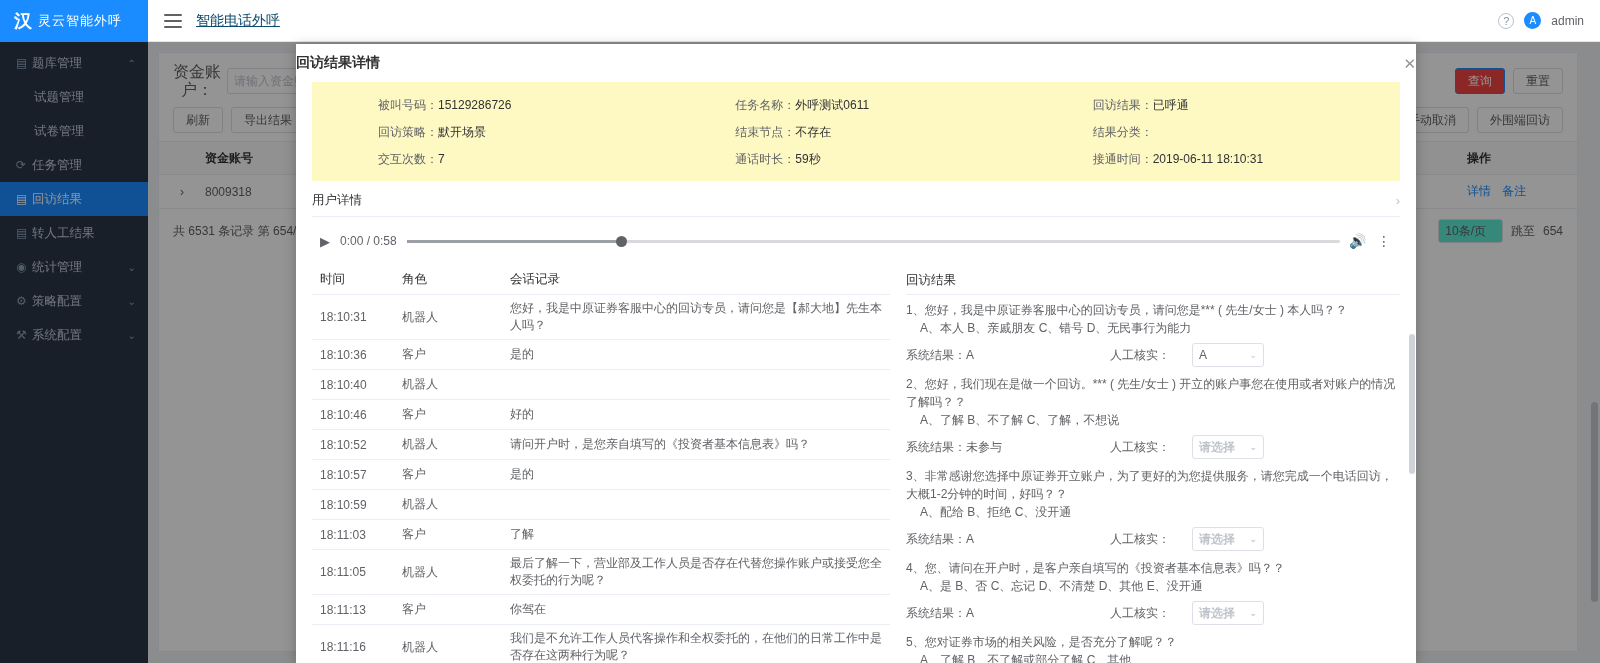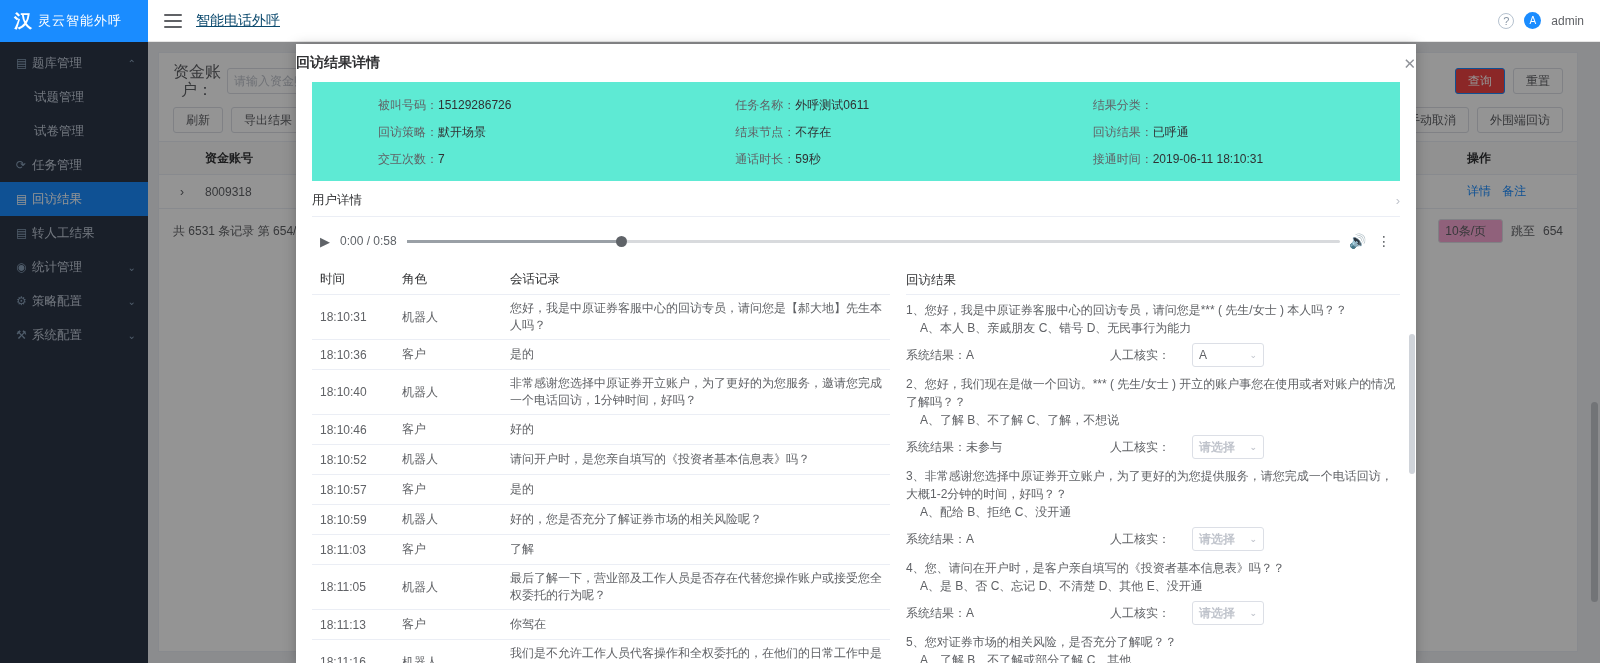--- a/index.html
+++ b/index.html
@@ -109,21 +109,21 @@
   .c3 { flex: 1; }
   .c4 { width: 120px; }
   .c5 { width: 110px; color: #1a8cff; }
   .link { color: #1a8cff; cursor: pointer; margin-right: 8px; }
   .pager {
     padding: 10px 14px; display: flex; align-items: center;
     font-size: 12px; color: #606266; gap: 10px;
   }
   .pager .right { margin-left: auto; display: flex; align-items: center; gap: 8px; }
   .select-sm {
-    height: 24px; border: 1px solid #dcdfe6; border-radius: 3px; background: #f9a8d4;
+    height: 24px; border: 1px solid #dcdfe6; border-radius: 3px; background: #5eead4;
     font-size: 12px; color: #606266; padding: 0 16px 0 6px; line-height: 22px;
     position: relative;
   }
 
   
   .page-scroll {
     position: absolute; right: 2px; top: 360px; width: 7px; height: 200px;
     background: #c4c8ce; border-radius: 4px;
   }
 
@@ -140,21 +140,21 @@
   .modal-header {
     height: 38px; display: flex; align-items: center;
     padding: 0 0; font-size: 14px; color: #303133; font-weight: bold;
   }
   .modal-close {
     margin-left: auto; color: #909399; font-size: 15px; cursor: pointer; line-height: 1;
   }
   .modal-body { padding: 0 16px 10px 16px; }
 
   .summary {
-    display: flex; background: #5eead4; padding: 10px 8px 8px 8px;
+    display: flex; background: #fef9c3; padding: 10px 8px 8px 8px;
   }
   .sum-col { flex: 1; }
   .sum-line { font-size: 12px; color: #606266; padding: 5px 0 5px 58px; }
   .sum-line .k { color: #606266; }
   .sum-line .v { color: #303133; }
 
   .userdetail {
     display: flex; align-items: center; height: 32px;
     border-bottom: 1px solid #ebeef5; font-size: 12.5px; color: #303133;
     margin-top: 4px;
@@ -377,24 +377,24 @@
           </div>
           <div class="sum-line">
             <span class="k">结束节点：</span><span class="v">不存在</span>
           </div>
           <div class="sum-line">
             <span class="k">通话时长：</span><span class="v">59秒</span>
           </div>
         </div>
         <div class="sum-col">
           <div class="sum-line">
+            <span class="k">回访结果：</span><span class="v">已呼通</span>
+          </div>
+          <div class="sum-line">
             <span class="k">结果分类：</span><span class="v"></span>
-          </div>
-          <div class="sum-line">
-            <span class="k">回访结果：</span><span class="v">已呼通</span>
           </div>
           <div class="sum-line">
             <span class="k">接通时间：</span><span class="v">2019-06-11 18:10:31</span>
           </div>
         </div>
       </div>
 
       <div class="userdetail">
         <span>用户详情</span>
         <span class="chev">›</span>
@@ -426,41 +426,39 @@
             <div class="dl-text">您好，我是中原证券客服中心的回访专员，请问您是【郝大地】先生本人吗？</div>
           </div>
           <div class="dlg-row">
             <div class="dl-time">18:10:36</div>
             <div class="dl-role">客户</div>
             <div class="dl-text">是的</div>
           </div>
           <div class="dlg-row">
             <div class="dl-time">18:10:40</div>
             <div class="dl-role">机器人</div>
-            <div class="dl-text">非常感谢您选择中原证券开立账户，为了更好的为您服务，邀请您完成一个电话回访，1分钟时间，好吗？</div>
           </div>
           <div class="dlg-row">
             <div class="dl-time">18:10:46</div>
             <div class="dl-role">客户</div>
             <div class="dl-text">好的</div>
           </div>
           <div class="dlg-row">
             <div class="dl-time">18:10:52</div>
             <div class="dl-role">机器人</div>
             <div class="dl-text">请问开户时，是您亲自填写的《投资者基本信息表》吗？</div>
           </div>
           <div class="dlg-row">
             <div class="dl-time">18:10:57</div>
             <div class="dl-role">客户</div>
             <div class="dl-text">是的</div>
           </div>
           <div class="dlg-row">
             <div class="dl-time">18:10:59</div>
             <div class="dl-role">机器人</div>
-            <div class="dl-text">好的，您是否充分了解证券市场的相关风险呢？</div>
           </div>
           <div class="dlg-row">
             <div class="dl-time">18:11:03</div>
             <div class="dl-role">客户</div>
             <div class="dl-text">了解</div>
           </div>
           <div class="dlg-row">
             <div class="dl-time">18:11:05</div>
             <div class="dl-role">机器人</div>
             <div class="dl-text">最后了解一下，营业部及工作人员是否存在代替您操作账户或接受您全权委托的行为呢？</div>

